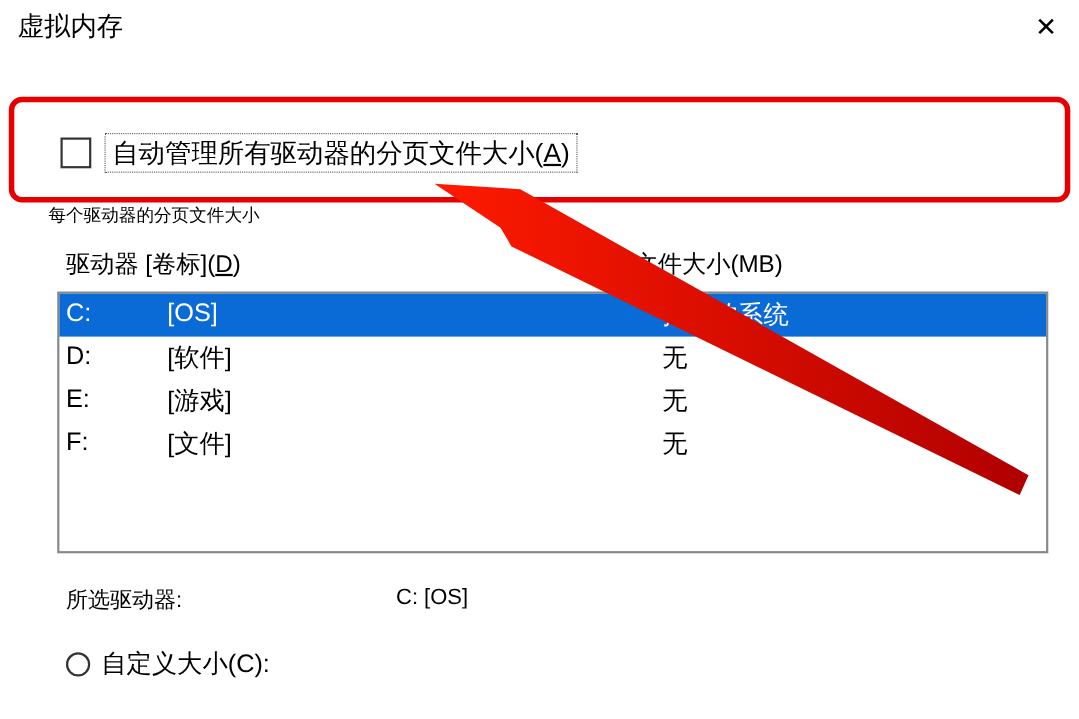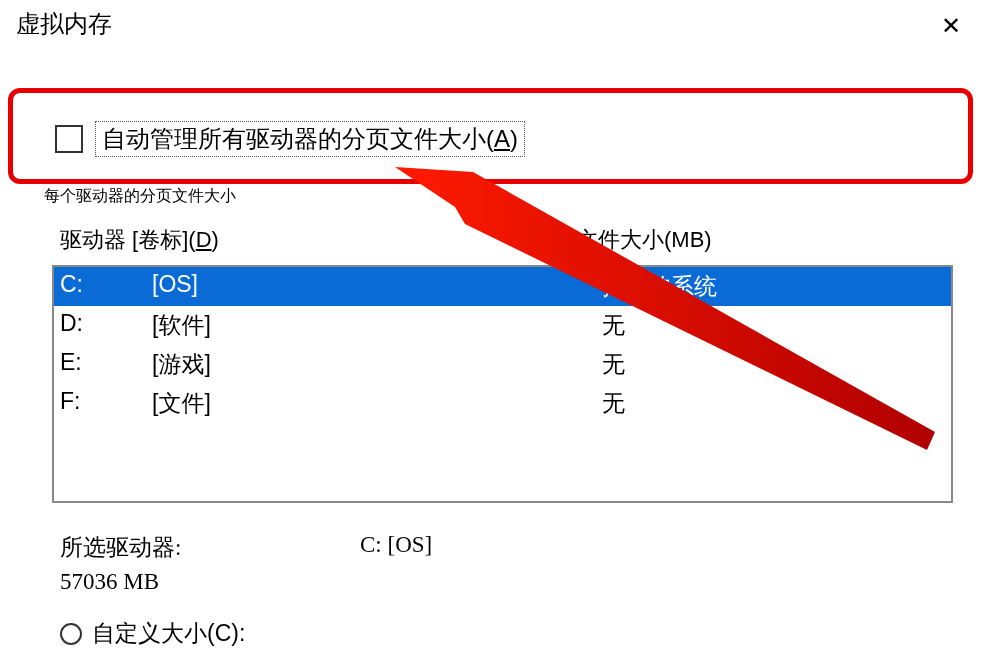--- a/index.html
+++ b/index.html
@@ -77,22 +77,21 @@
     }
     .list-row.selected {
       background: #0a6ad6;
       color: #fff;
     }
     .cell-drive { width: 92px; }
     .cell-label { width: 450px; }
     .cell-size { }
     .info-block {
       padding: 26px 0 6px 60px;
-      font-size: 23px;
-      font-family: Liberation Serif, serif;
+      font-size: 20px;
     }
     .info-row { display: flex; padding: 3px 0; }
     .info-label { width: 300px; }
     .info-value { }
     .radio-row {
       padding: 14px 0 0 60px;
       display: flex;
       align-items: center;
       gap: 10px;
       font-size: 23px;
@@ -157,21 +156,20 @@
     <span class="cell-size">无</span>
   </div>
 </div>
 
 <div class="info-block">
   <div class="info-row">
     <span class="info-label">所选驱动器:</span>
     <span class="info-value">C:  [OS]</span>
   </div>
   <div class="info-row">
-    <span class="info-value">57036 MB</span>
   </div>
 </div>
 
 <div class="radio-row">
   <span class="radio"></span>
   <span>自定义大小(C):</span>
 </div>
 
 <svg class="arrow-svg" width="560" height="350">
   <defs>

